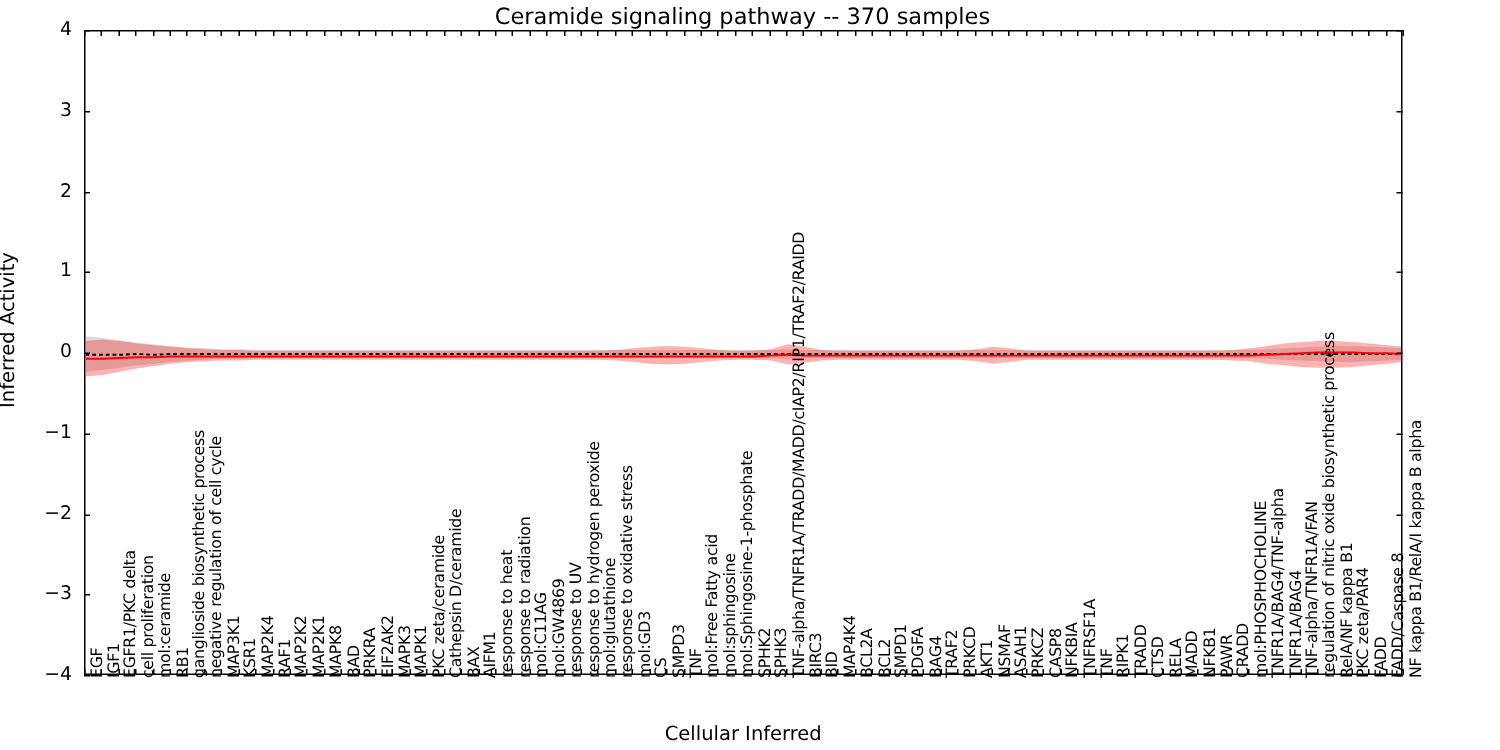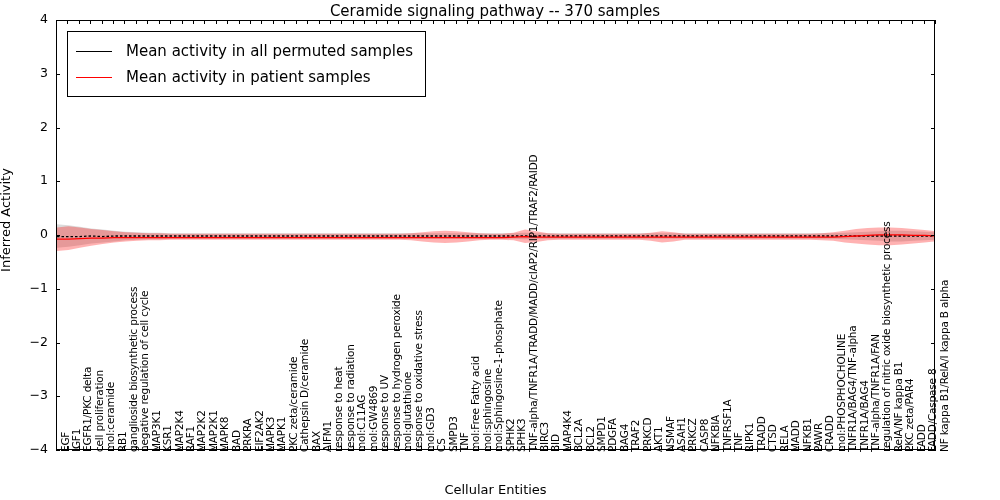--- a/index.html
+++ b/index.html
@@ -141,30 +141,20 @@
   </div>
 
   <div id="plot-area">
     <svg id="svg-layer" viewBox="0 0 879 430" preserveAspectRatio="none">
         <path d="M0.00 203.18 L11.42 204.25 L22.83 205.86 L34.25 207.48 L45.66 208.55 L57.08 209.63 L68.49 210.70 L79.91 211.24 L91.32 211.78 L102.74 211.78 L114.16 212.31 L125.57 212.31 L136.99 212.31 L148.40 212.31 L159.82 212.31 L171.23 212.31 L182.65 212.31 L194.06 212.31 L205.48 212.31 L216.90 212.31 L228.31 212.31 L239.73 212.31 L251.14 212.31 L262.56 212.31 L273.97 212.31 L285.39 212.31 L296.81 212.31 L308.22 212.31 L319.64 212.31 L331.05 212.31 L342.47 212.31 L353.88 212.31 L365.30 212.31 L376.71 212.31 L388.13 212.31 L399.55 212.31 L410.96 212.31 L422.38 212.31 L433.79 212.31 L445.21 212.31 L456.62 212.31 L468.04 211.78 L479.45 212.31 L490.87 212.31 L502.29 212.31 L513.70 212.31 L525.12 212.31 L536.53 212.31 L547.95 212.31 L559.36 212.31 L570.78 212.31 L582.19 212.31 L593.61 212.31 L605.03 212.31 L616.44 212.31 L627.86 212.31 L639.27 212.31 L650.69 212.31 L662.10 212.31 L673.52 212.31 L684.94 212.31 L696.35 212.31 L707.77 212.31 L719.18 212.31 L730.60 212.31 L742.01 212.31 L753.43 212.31 L764.84 212.31 L776.26 212.31 L787.68 211.78 L799.09 211.24 L810.51 210.70 L821.92 210.16 L833.34 209.63 L844.75 209.63 L856.17 210.16 L867.58 210.70 L879.00 211.24 L879.00 218.76 L867.58 219.30 L856.17 219.84 L844.75 220.38 L833.34 220.38 L821.92 219.84 L810.51 219.30 L799.09 218.76 L787.68 218.22 L776.26 217.69 L764.84 217.69 L753.43 217.69 L742.01 217.69 L730.60 217.69 L719.18 217.69 L707.77 217.69 L696.35 217.69 L684.94 217.69 L673.52 217.69 L662.10 217.69 L650.69 217.69 L639.27 217.69 L627.86 217.69 L616.44 217.69 L605.03 217.69 L593.61 217.69 L582.19 217.69 L570.78 217.69 L559.36 217.69 L547.95 217.69 L536.53 217.69 L525.12 217.69 L513.70 217.69 L502.29 217.69 L490.87 217.69 L479.45 217.69 L468.04 218.22 L456.62 217.69 L445.21 217.69 L433.79 217.69 L422.38 217.69 L410.96 217.69 L399.55 217.69 L388.13 217.69 L376.71 217.69 L365.30 217.69 L353.88 217.69 L342.47 217.69 L331.05 217.69 L319.64 217.69 L308.22 217.69 L296.81 217.69 L285.39 217.69 L273.97 217.69 L262.56 217.69 L251.14 217.69 L239.73 217.69 L228.31 217.69 L216.90 217.69 L205.48 217.69 L194.06 217.69 L182.65 217.69 L171.23 217.69 L159.82 217.69 L148.40 217.69 L136.99 217.69 L125.57 217.69 L114.16 217.69 L102.74 218.22 L91.32 218.22 L79.91 218.76 L68.49 219.30 L57.08 220.38 L45.66 221.45 L34.25 222.53 L22.83 224.14 L11.42 225.75 L0.00 226.83 Z" fill="#000000" fill-opacity="0.14" stroke="none"></path>
         <path d="M0.00 206.40 L11.42 205.33 L22.83 206.40 L34.25 208.01 L45.66 209.09 L57.08 210.16 L68.49 211.24 L79.91 211.78 L91.32 212.31 L102.74 212.31 L114.16 212.85 L125.57 212.85 L136.99 212.85 L148.40 212.85 L159.82 212.85 L171.23 212.85 L182.65 212.85 L194.06 212.85 L205.48 212.85 L216.90 212.85 L228.31 212.85 L239.73 212.85 L251.14 212.85 L262.56 212.85 L273.97 212.85 L285.39 212.85 L296.81 212.85 L308.22 212.85 L319.64 212.85 L331.05 212.85 L342.47 212.85 L353.88 212.31 L365.30 211.24 L376.71 210.16 L388.13 209.63 L399.55 210.16 L410.96 211.24 L422.38 212.31 L433.79 212.85 L445.21 212.85 L456.62 211.78 L468.04 208.55 L479.45 210.16 L490.87 212.31 L502.29 212.85 L513.70 212.85 L525.12 212.85 L536.53 212.85 L547.95 212.85 L559.36 212.85 L570.78 212.85 L582.19 212.85 L593.61 211.78 L605.03 210.16 L616.44 211.24 L627.86 212.85 L639.27 212.85 L650.69 212.85 L662.10 212.85 L673.52 212.85 L684.94 212.85 L696.35 212.85 L707.77 212.85 L719.18 212.85 L730.60 212.85 L742.01 212.85 L753.43 212.85 L764.84 212.31 L776.26 211.24 L787.68 209.63 L799.09 208.01 L810.51 206.94 L821.92 206.40 L833.34 206.40 L844.75 206.94 L856.17 208.01 L867.58 209.09 L879.00 210.16 L879.00 220.38 L867.58 221.45 L856.17 222.53 L844.75 223.60 L833.34 224.14 L821.92 224.14 L810.51 223.60 L799.09 222.53 L787.68 221.45 L776.26 219.84 L764.84 219.30 L753.43 218.76 L742.01 218.76 L730.60 218.76 L719.18 218.76 L707.77 218.76 L696.35 218.76 L684.94 218.76 L673.52 218.76 L662.10 218.76 L650.69 218.76 L639.27 218.76 L627.86 218.76 L616.44 220.38 L605.03 221.45 L593.61 219.84 L582.19 218.76 L570.78 218.76 L559.36 218.76 L547.95 218.76 L536.53 218.76 L525.12 218.76 L513.70 218.76 L502.29 218.76 L490.87 219.30 L479.45 220.91 L468.04 221.99 L456.62 219.30 L445.21 218.76 L433.79 218.76 L422.38 219.30 L410.96 220.38 L399.55 221.45 L388.13 221.99 L376.71 221.45 L365.30 220.38 L353.88 219.30 L342.47 218.76 L331.05 218.76 L319.64 218.76 L308.22 218.76 L296.81 218.76 L285.39 218.76 L273.97 218.76 L262.56 218.76 L251.14 218.76 L239.73 218.76 L228.31 218.76 L216.90 218.76 L205.48 218.76 L194.06 218.76 L182.65 218.76 L171.23 218.76 L159.82 218.76 L148.40 218.76 L136.99 218.76 L125.57 218.76 L114.16 218.76 L102.74 219.30 L91.32 219.30 L79.91 219.84 L68.49 220.38 L57.08 221.45 L45.66 223.06 L34.25 224.68 L22.83 226.83 L11.42 228.97 L0.00 230.05 Z" fill="#ff0000" fill-opacity="0.30" stroke="none"></path>
         <path d="M0.00 215.54 L11.42 215.54 L22.83 215.54 L34.25 215.00 L45.66 215.54 L57.08 215.00 L68.49 215.00 L79.91 215.00 L91.32 215.00 L102.74 215.00 L114.16 215.00 L125.57 215.00 L136.99 215.00 L148.40 215.00 L159.82 215.00 L171.23 215.00 L182.65 215.00 L194.06 215.00 L205.48 215.00 L216.90 215.00 L228.31 215.00 L239.73 215.00 L251.14 215.00 L262.56 215.00 L273.97 215.00 L285.39 215.00 L296.81 215.00 L308.22 215.00 L319.64 215.00 L331.05 215.00 L342.47 215.00 L353.88 215.00 L365.30 215.00 L376.71 215.00 L388.13 215.00 L399.55 215.00 L410.96 215.00 L422.38 215.00 L433.79 215.00 L445.21 215.00 L456.62 215.00 L468.04 215.00 L479.45 215.00 L490.87 215.00 L502.29 215.00 L513.70 215.00 L525.12 215.00 L536.53 215.00 L547.95 215.00 L559.36 215.00 L570.78 215.00 L582.19 215.00 L593.61 215.00 L605.03 215.00 L616.44 215.00 L627.86 215.00 L639.27 215.00 L650.69 215.00 L662.10 215.00 L673.52 215.00 L684.94 215.00 L696.35 215.00 L707.77 215.00 L719.18 215.00 L730.60 215.00 L742.01 215.00 L753.43 215.00 L764.84 215.00 L776.26 215.00 L787.68 215.00 L799.09 215.00 L810.51 215.00 L821.92 215.00 L833.34 215.00 L844.75 215.00 L856.17 215.00 L867.58 215.00 L879.00 215.00 " fill="none" stroke="#000000" stroke-width="1.3" stroke-dasharray="2.5,2"></path>
         <path d="M0.00 218.22 L11.42 218.22 L22.83 217.69 L34.25 217.15 L45.66 217.15 L57.08 216.61 L68.49 216.61 L79.91 216.61 L91.32 216.61 L102.74 216.61 L114.16 216.61 L125.57 216.61 L136.99 216.61 L148.40 216.61 L159.82 216.61 L171.23 216.61 L182.65 216.61 L194.06 216.61 L205.48 216.61 L216.90 216.61 L228.31 216.61 L239.73 216.61 L251.14 216.61 L262.56 216.61 L273.97 216.61 L285.39 216.61 L296.81 216.61 L308.22 216.61 L319.64 216.61 L331.05 216.61 L342.47 216.61 L353.88 216.61 L365.30 216.61 L376.71 216.61 L388.13 216.61 L399.55 216.61 L410.96 216.61 L422.38 216.61 L433.79 216.61 L445.21 216.61 L456.62 216.07 L468.04 215.54 L479.45 216.07 L490.87 216.07 L502.29 216.07 L513.70 216.07 L525.12 216.07 L536.53 216.07 L547.95 216.07 L559.36 216.07 L570.78 216.07 L582.19 216.07 L593.61 216.07 L605.03 216.07 L616.44 216.07 L627.86 216.07 L639.27 216.07 L650.69 216.07 L662.10 216.07 L673.52 216.07 L684.94 216.07 L696.35 216.07 L707.77 216.07 L719.18 216.07 L730.60 216.07 L742.01 216.07 L753.43 216.07 L764.84 216.07 L776.26 216.07 L787.68 215.54 L799.09 215.00 L810.51 214.46 L821.92 213.93 L833.34 213.93 L844.75 213.93 L856.17 214.46 L867.58 214.46 L879.00 215.00 " fill="none" stroke="#ff0000" stroke-width="1.3"></path>
       </svg>
 
-    <div id="legend">
-      <div class="legend-row">
-        <span class="legend-swatch" style="border-top-color:#000000"></span>
-        <span class="legend-text">Mean activity in all permuted samples</span>
-      </div>
-      <div class="legend-row">
-        <span class="legend-swatch" style="border-top-color:#ff0000"></span>
-        <span class="legend-text">Mean activity in patient samples</span>
-      </div>
-    </div>
   </div>
 
   <div id="yticks">
       <div class="ytick-label" style="left: 8px; top: 443px; width: 40px; position: absolute;">−4</div>
       <div class="ytick-mark" style="position: absolute; top: 450px; left: 56px; width: 4px; height: 1px; background: rgb(0, 0, 0);"></div>
       <div class="ytick-mark" style="position: absolute; top: 450px; left: 931px; width: 4px; height: 1px; background: rgb(0, 0, 0);"></div>
       <div class="ytick-label" style="left: 8px; top: 389.25px; width: 40px; position: absolute;">−3</div>
       <div class="ytick-mark" style="position: absolute; top: 396.25px; left: 56px; width: 4px; height: 1px; background: rgb(0, 0, 0);"></div>
       <div class="ytick-mark" style="position: absolute; top: 396.25px; left: 931px; width: 4px; height: 1px; background: rgb(0, 0, 0);"></div>
       <div class="ytick-label" style="left: 8px; top: 335.5px; width: 40px; position: absolute;">−2</div>
@@ -419,14 +409,14 @@
       <div style="position: absolute; left: 912.169px; top: 446px; width: 1px; height: 4px; background: rgb(0, 0, 0);"></div>
       <div style="position: absolute; left: 912.169px; top: 20px; width: 1px; height: 4px; background: rgb(0, 0, 0);"></div>
       <div class="xtick-label" style="position: absolute; left: 927.084px; top: 0px; transform-origin: 0px 0px; transform: rotate(-90deg) translate(-452px, 0px);">FADD/Caspase 8</div>
       <div style="position: absolute; left: 923.584px; top: 446px; width: 1px; height: 4px; background: rgb(0, 0, 0);"></div>
       <div style="position: absolute; left: 923.584px; top: 20px; width: 1px; height: 4px; background: rgb(0, 0, 0);"></div>
       <div class="xtick-label" style="position: absolute; left: 938.5px; top: 0px; transform-origin: 0px 0px; transform: rotate(-90deg) translate(-452px, 0px);">NF kappa B1/RelA/I kappa B alpha</div>
       <div style="position: absolute; left: 935px; top: 446px; width: 1px; height: 4px; background: rgb(0, 0, 0);"></div>
       <div style="position: absolute; left: 935px; top: 20px; width: 1px; height: 4px; background: rgb(0, 0, 0);"></div>
     </div>
 
-  <div id="xlabel">Cellular Entities</div>
+  <div id="xlabel">Cellular Inferred</div>
 </div>
 
 </body></html>

